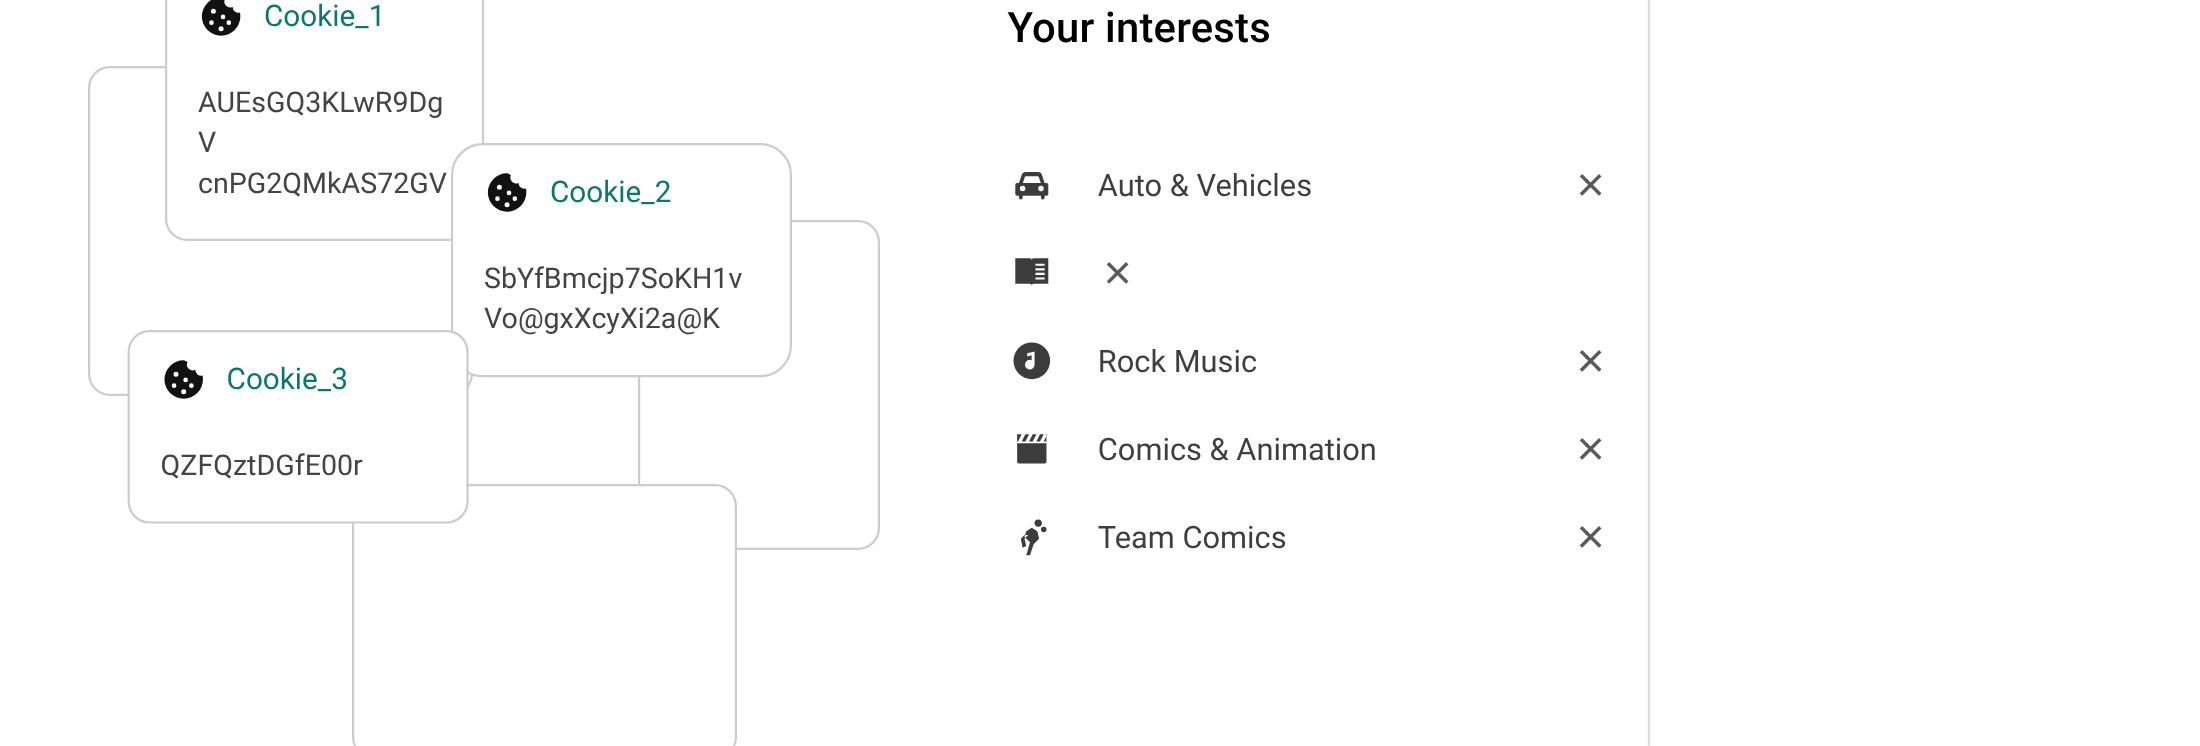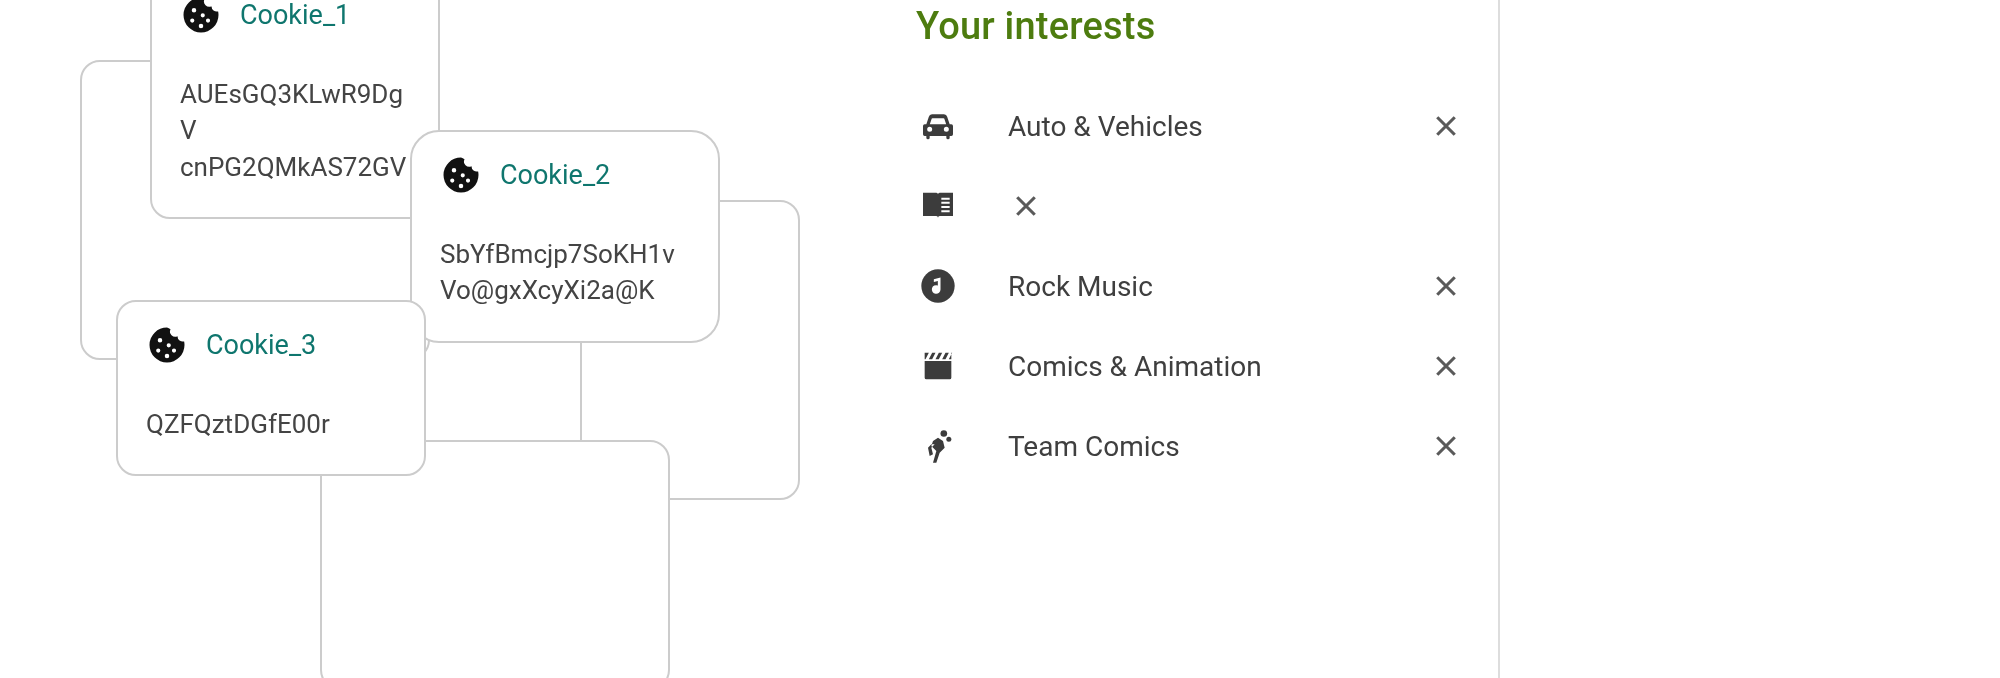--- a/index.html
+++ b/index.html
@@ -67,28 +67,28 @@
       position: absolute;
       left: 880px;
       top: 0;
       width: 620px;
       height: 678px;
       padding: 0 10px;
     }
     .interests-heading {
       font-size: 38px;
       font-weight: 500;
-      color: #4d7c0f;
-      margin: 4px 0 38px 26px;
+      color: #000000;
+      margin: 4px 0 80px 26px;
       letter-spacing: 0.2px;
     }
     .interest-row {
       display: flex;
       align-items: center;
-      gap: 48px;
+      gap: 38px;
       padding: 18px 26px;
       width: 100%;
     }
     .interest-icon {
       width: 44px; height: 44px;
       display: flex; align-items: center; justify-content: center;
       color: #3c3c3c;
     }
     .interest-icon svg { width: 40px; height: 40px; }
     .interest-label {

